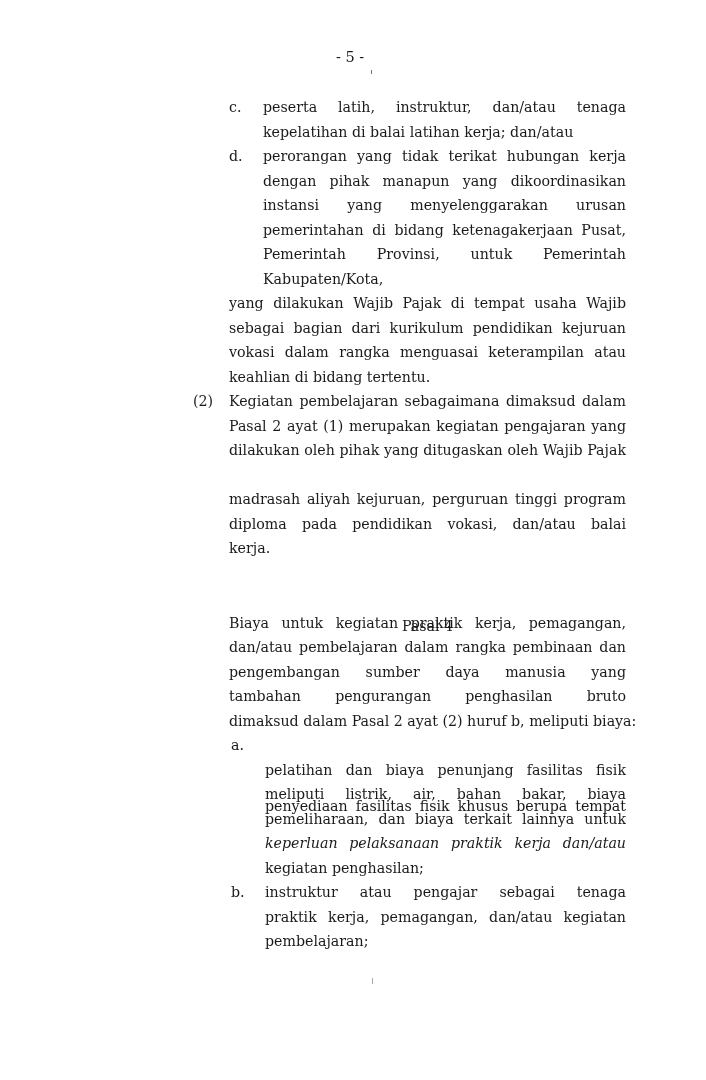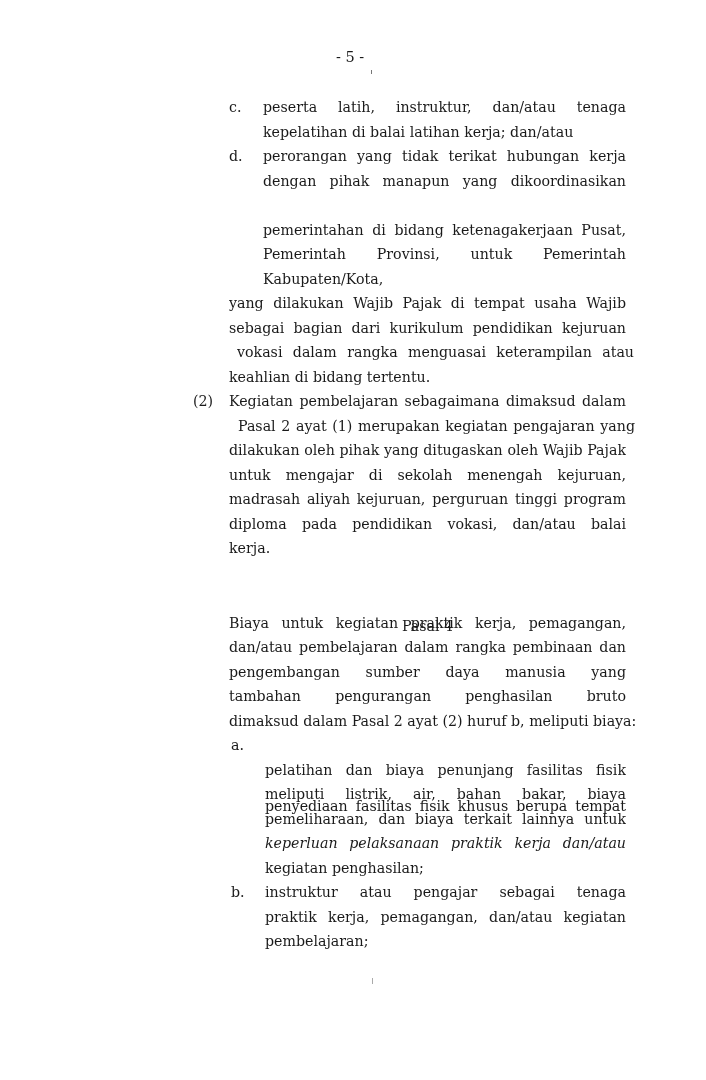--- a/index.html
+++ b/index.html
@@ -22,34 +22,34 @@
   <div class="pnum"><span>- 5 -</span></div>
   <div class="speck" style="left:371px;top:70px;"></div>
 
   <div class="marker" style="left:229px;top:95px;">c.</div>
   <div class="line just" style="left:263px;top:95px;width:363px;">peserta latih, instruktur, dan/atau tenaga</div>
   <div class="line" style="left:263px;top:119.5px;">kepelatihan di balai latihan kerja; dan/atau</div>
 
   <div class="marker" style="left:229px;top:144px;">d.</div>
   <div class="line just" style="left:263px;top:144px;width:363px;">perorangan yang tidak terikat hubungan kerja</div>
   <div class="line just" style="left:263px;top:168.5px;width:363px;">dengan pihak manapun yang dikoordinasikan oleh</div>
+  <div class="line just" style="left:263px;top:193px;width:363px;">instansi yang menyelenggarakan urusan</div>
   <div class="line just" style="left:263px;top:217.5px;width:363px;">pemerintahan di bidang ketenagakerjaan Pusat,</div>
   <div class="line just" style="left:263px;top:242px;width:363px;">Pemerintah Provinsi, untuk Pemerintah</div>
   <div class="line" style="left:263px;top:266.5px;">Kabupaten/Kota,</div>
 
   <div class="line just" style="left:229px;top:291px;width:397px;">yang dilakukan Wajib Pajak di tempat usaha Wajib Pajak,</div>
   <div class="line just" style="left:229px;top:315.5px;width:397px;">sebagai bagian dari kurikulum pendidikan kejuruan atau</div>
-  <div class="line just" style="left:229px;top:340px;width:397px;margin-left:8px;">vokasi dalam rangka menguasai keterampilan atau</div>
+  <div class="line just" style="left:229px;top:340px;width:397px;">vokasi dalam rangka menguasai keterampilan atau</div>
   <div class="line" style="left:229px;top:364.5px;">keahlian di bidang tertentu.</div>
 
   <div class="marker" style="left:193px;top:389px;">(2)</div>
   <div class="line just" style="left:229px;top:389px;width:397px;">Kegiatan pembelajaran sebagaimana dimaksud dalam</div>
-  <div class="line just" style="left:238px;top:413.5px;width:397px;">Pasal 2 ayat (1) merupakan kegiatan pengajaran yang</div>
+  <div class="line just" style="left:229px;top:413.5px;width:397px;">Pasal 2 ayat (1) merupakan kegiatan pengajaran yang</div>
   <div class="line just" style="left:229px;top:438px;width:397px;">dilakukan oleh pihak yang ditugaskan oleh Wajib Pajak</div>
-  <div class="line just" style="left:229px;top:462.5px;width:397px;">untuk mengajar di sekolah menengah kejuruan,</div>
   <div class="line just" style="left:229px;top:487px;width:397px;">madrasah aliyah kejuruan, perguruan tinggi program</div>
   <div class="line just" style="left:229px;top:511.5px;width:397px;">diploma pada pendidikan vokasi, dan/atau balai latihan</div>
   <div class="line" style="left:229px;top:536px;">kerja.</div>
 
   <div class="heading" style="top:586px;margin-top:28px;">Pasal 4</div>
   <div class="line just" style="left:229px;top:610.5px;width:397px;">Biaya untuk kegiatan praktik kerja, pemagangan,</div>
   <div class="line just" style="left:229px;top:635px;width:397px;">dan/atau pembelajaran dalam rangka pembinaan dan</div>
   <div class="line just" style="left:229px;top:659.5px;width:397px;">pengembangan sumber daya manusia yang mendapatkan</div>
   <div class="line just" style="left:229px;top:684px;width:397px;">tambahan pengurangan penghasilan bruto sebagaimana</div>
   <div class="line" style="left:229px;top:708.5px;">dimaksud dalam Pasal 2 ayat (2) huruf b, meliputi biaya:</div>

